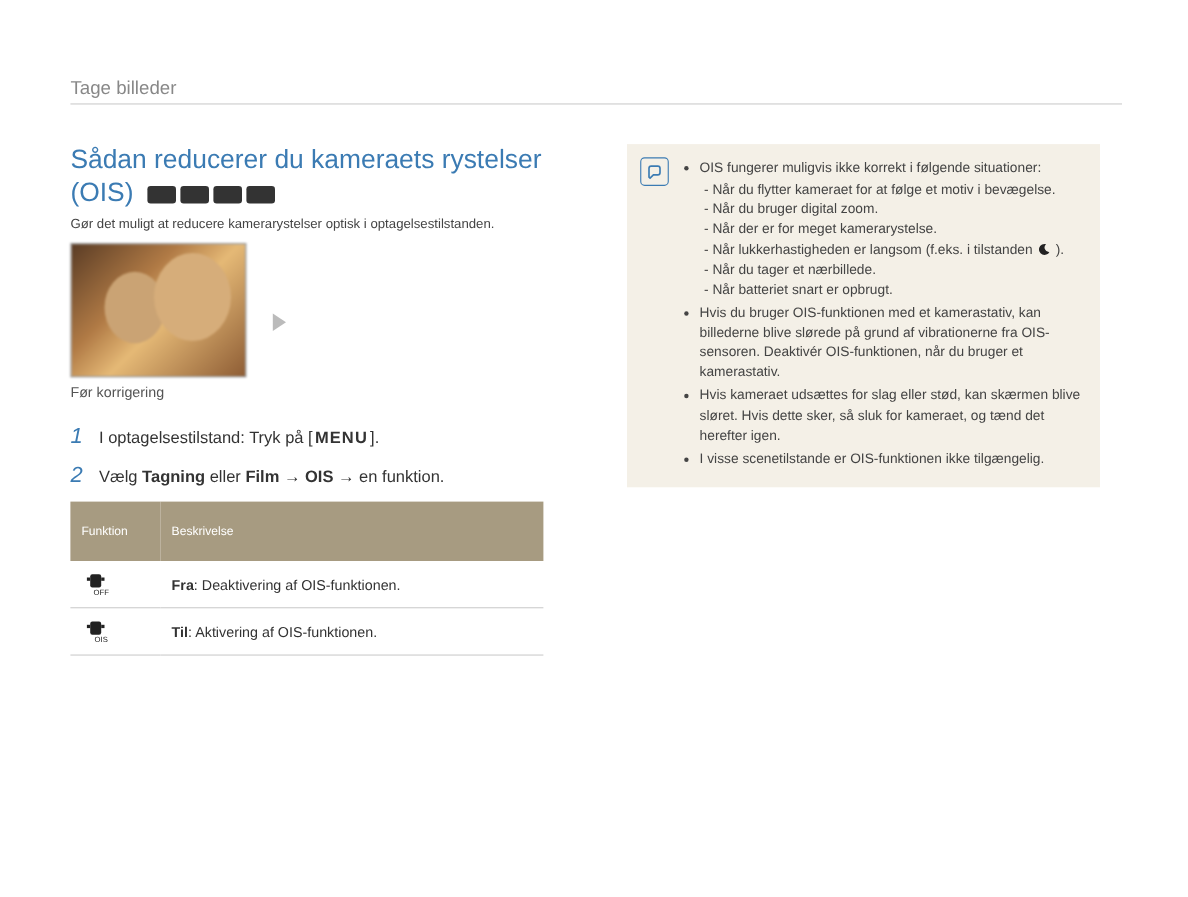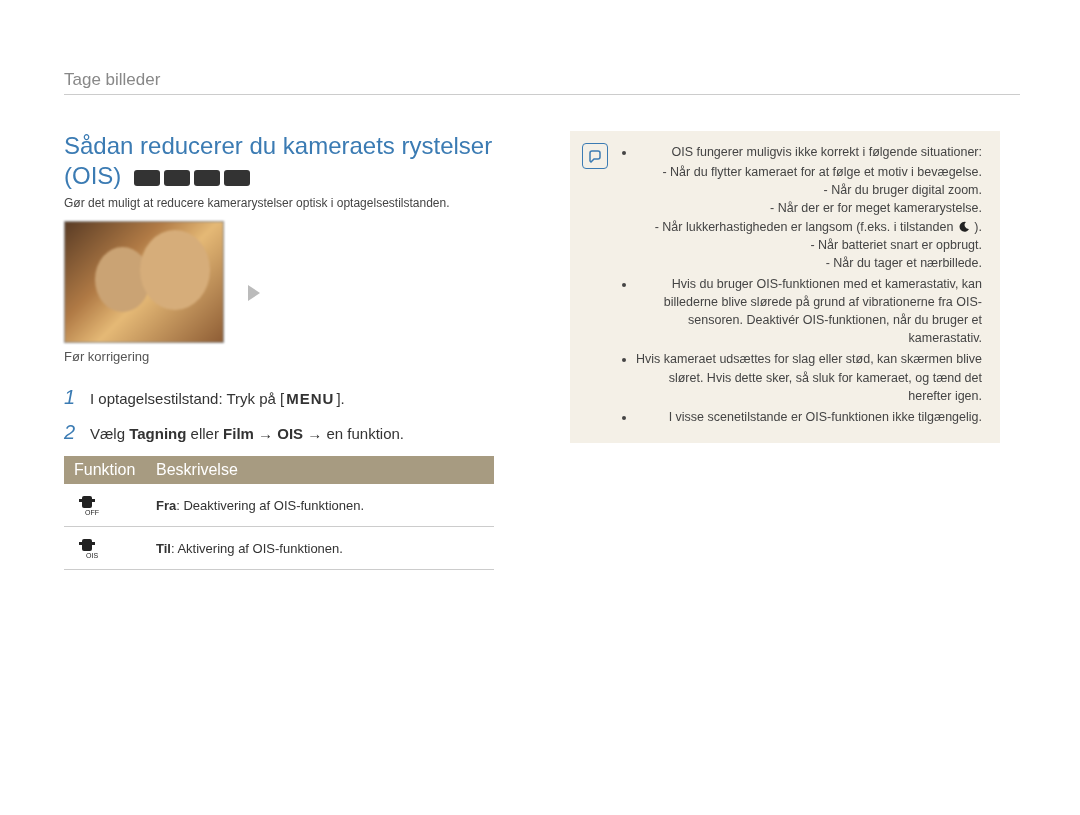--- a/index.html
+++ b/index.html
@@ -32,21 +32,20 @@
   .columns {
     display: flex;
     gap: 46px;
     margin-top: 36px;
   }
   .col-left {
     width: 460px;
   }
   .col-right {
     width: 430px;
-    text-align: right;
   }
   h1.title {
     margin: 0 0 2px 0;
     font-size: 24px;
     color: #3b7bb3;
     font-weight: 400;
     line-height: 1.25;
   }
   .mode-strip {
     display: inline-flex;
@@ -143,22 +142,22 @@
     border-collapse: collapse;
     width: 430px;
     font-size: 13px;
     margin-top: 10px;
   }
   table.func th {
     background: #a79b81;
     color: #fff;
     font-weight: 400;
     text-align: left;
-    padding: 5px 10px;
-    font-size: 16px;
+    padding: 21px 10px;
+    font-size: 11px;
   }
   table.func th:first-child { width: 62px; }
   table.func td {
     padding: 10px 10px;
     border-bottom: 1px solid #ccc;
     vertical-align: middle;
   }
   .ois-icon {
     width: 26px; height: 22px;
     position: relative;
@@ -328,22 +327,22 @@
             <span>OIS fungerer muligvis ikke korrekt i følgende situationer:</span>
             <ul class="dash-list">
               <li>Når du flytter kameraet for at følge et motiv i bevægelse.</li>
               <li>Når du bruger digital zoom.</li>
               <li>Når der er for meget kamerarystelse.</li>
               <li>
                 <span>Når lukkerhastigheden er langsom (f.eks. i tilstanden </span><span class="night-icon"><svg viewBox="0 0 14 14">
                       <path d="M9 2 A5 5 0 1 0 12 9 A4 4 0 0 1 9 2 Z" fill="#222"></path>
                     </svg></span><span> ).</span>
               </li>
+              <li>Når du tager et nærbillede.</li>
               <li>Når batteriet snart er opbrugt.</li>
-              <li>Når du tager et nærbillede.</li>
             </ul>
           </li>
           <li>Hvis du bruger OIS-funktionen med et kamerastativ, kan billederne blive slørede på grund af vibrationerne fra OIS-sensoren. Deaktivér OIS-funktionen, når du bruger et kamerastativ.</li>
           <li>Hvis kameraet udsættes for slag eller stød, kan skærmen blive sløret. Hvis dette sker, så sluk for kameraet, og tænd det herefter igen.</li>
           <li>I visse scenetilstande er OIS-funktionen ikke tilgængelig.</li>
         </ul>
       </div>
     </div>
 
   </div>

